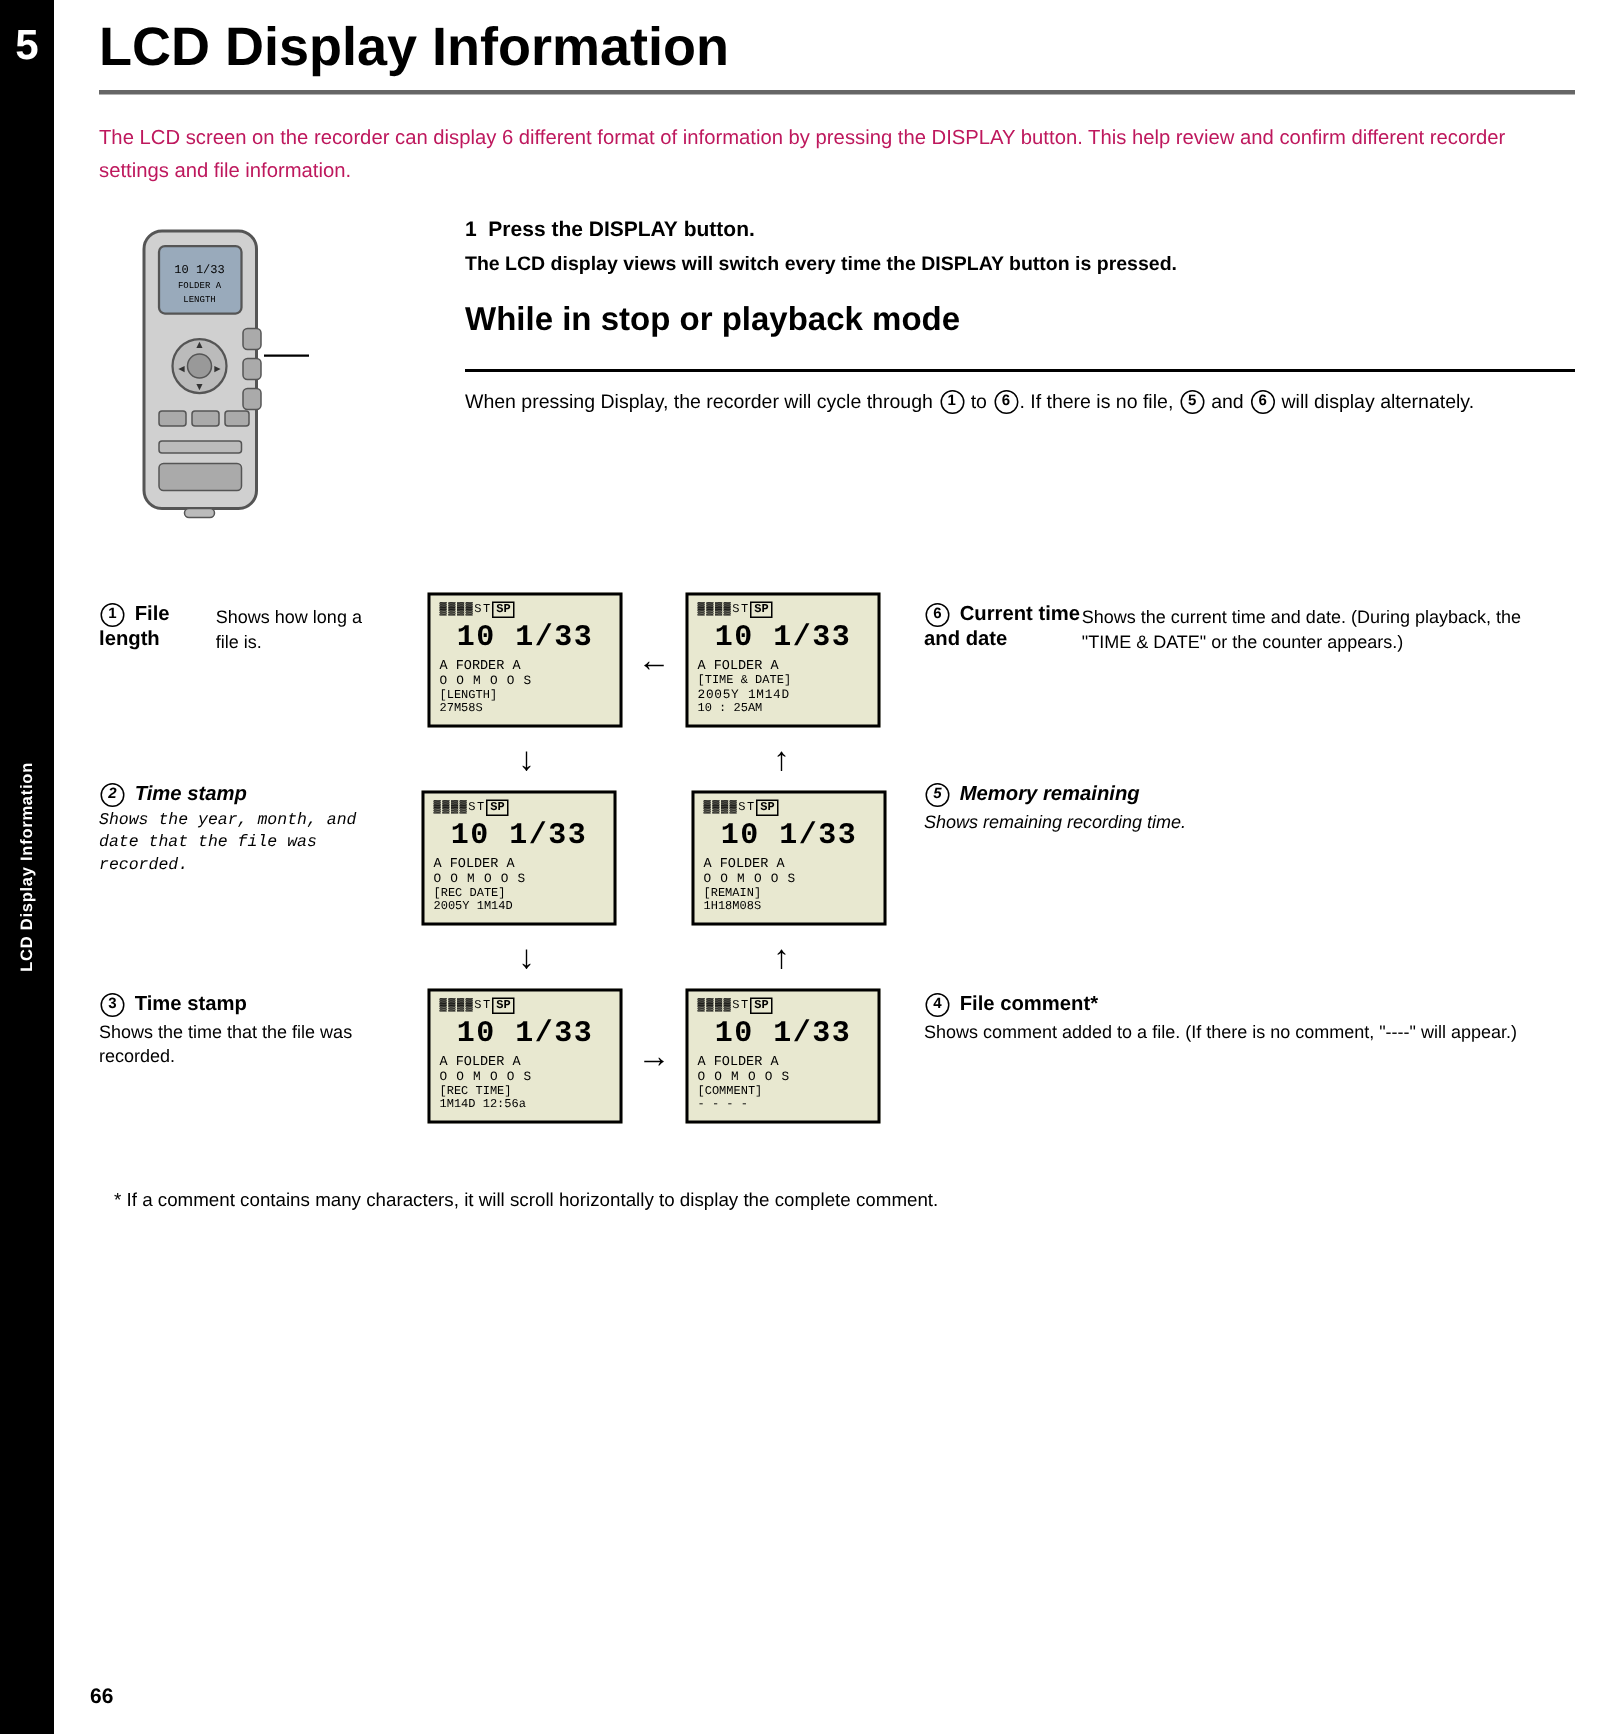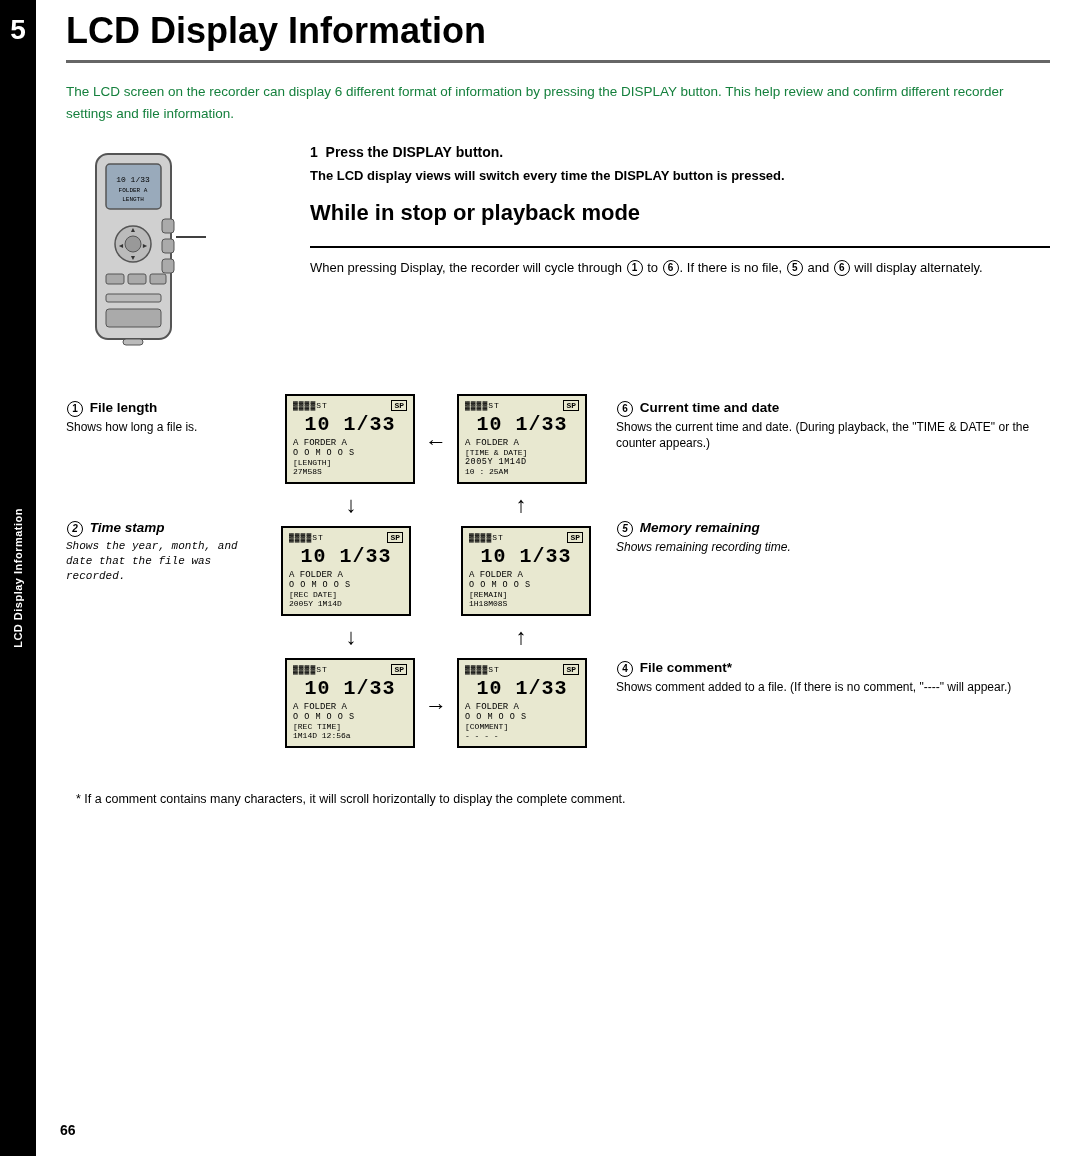--- a/index.html
+++ b/index.html
@@ -69,21 +69,21 @@
       font-size: 36px;
       font-weight: bold;
       color: #000;
       margin-top: 10px;
     }
 
     .intro-text {
       font-size: 13.5px;
       line-height: 1.6;
       margin-bottom: 20px;
-      color: #15803d;
+      color: #be185d;
     }
 
     .step-number-label {
       font-size: 14px;
       font-weight: bold;
       margin-bottom: 6px;
     }
     .step-number-label span {
       font-weight: bold;
     }
@@ -131,21 +131,21 @@
       width: 130px;
       height: 90px;
       font-family: 'Courier New', monospace;
       font-size: 10px;
       padding: 4px 6px;
       position: relative;
       margin: 4px auto;
     }
     .lcd-screen .top-row {
       display: flex;
-      justify-content: space-between;
+      justify-content: flex-start;
       font-size: 8px;
       margin-bottom: 2px;
       align-items: center;
     }
     .lcd-screen .top-icons {
       font-size: 8px;
       letter-spacing: 1px;
     }
     .lcd-screen .sp-badge {
       border: 1px solid #000;
@@ -244,22 +244,22 @@
       width: 340px;
       flex-shrink: 0;
     }
     .diagram-right-labels {
       flex: 1;
     }
 
     .label-block-top {
       height: 120px;
       display: flex;
-      flex-direction: column;
-      justify-content: flex-start;
+      flex-direction: row;
+      justify-content: space-between;
       padding-top: 10px;
     }
     .label-block-mid {
       height: 140px;
       display: flex;
       flex-direction: column;
       justify-content: flex-start;
       padding-top: 10px;
       font-style: italic;
     }
@@ -373,20 +373,27 @@
             <strong>File length</strong>
           </div>
           <div class="label-desc">Shows how long a file is.</div>
         </div>
         <div class="label-block-mid">
           <div class="label-title">
             <span class="circled">2</span>
             <strong>Time stamp</strong>
           </div>
           <div class="label-desc mono">Shows the year, month, and date that the file was recorded.</div>
+        </div>
+        <div class="label-block-bot">
+          <div class="label-title">
+            <span class="circled">3</span>
+            <strong>Time stamp</strong>
+          </div>
+          <div class="label-desc">Shows the time that the file was recorded.</div>
         </div>
       </div>
 
       <div class="diagram-center">
         <div class="center-col">
 
           <div class="row-pair">
 
             <div class="lcd-screen">
               <div class="top-row">

